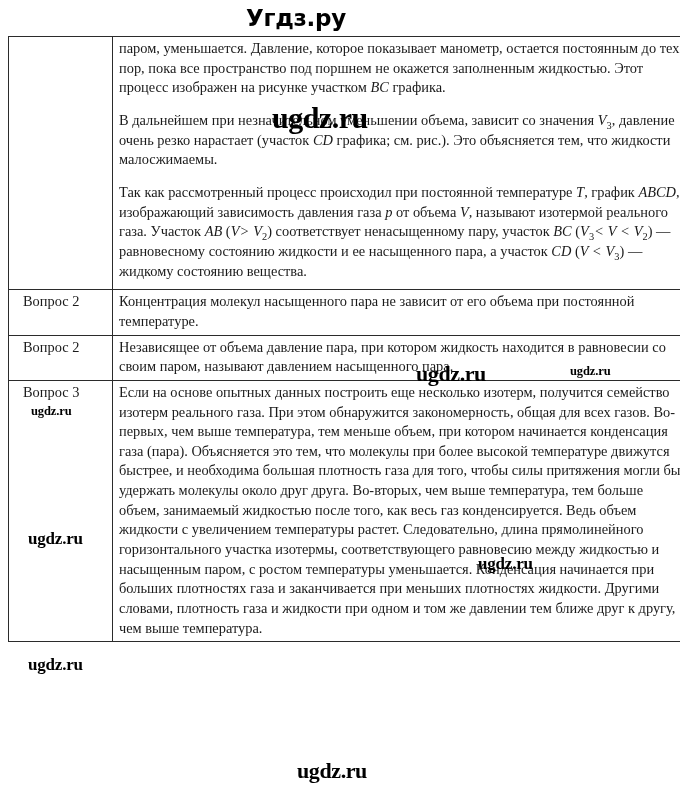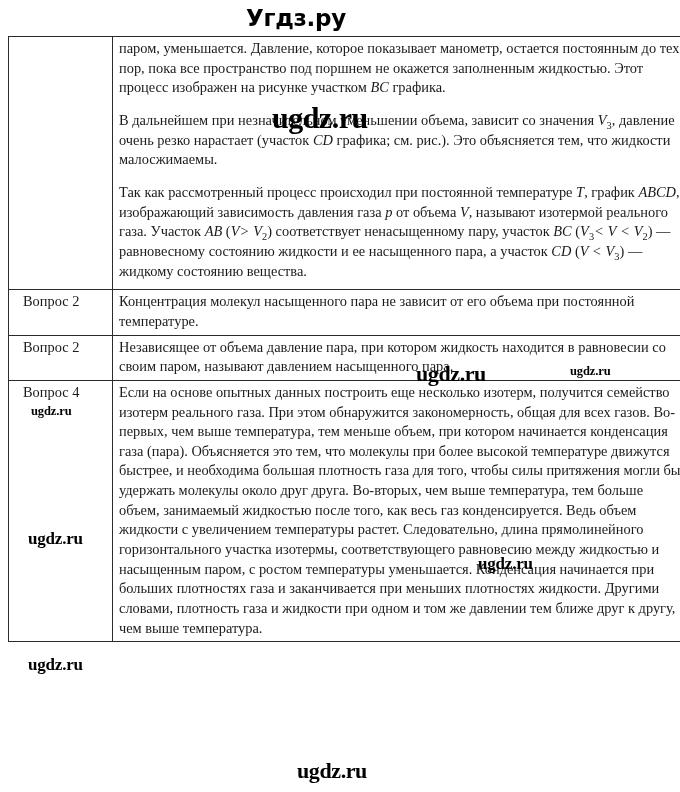--- a/index.html
+++ b/index.html
@@ -135,21 +135,21 @@
       <td class="q-label">Вопрос 2</td>
       <td class="q-body">Концентрация молекул насыщенного пара не зависит от его объема при постоянной температуре.</td>
     </tr>
 
     <tr>
       <td class="q-label">Вопрос 2</td>
       <td class="q-body">Независящее от объема давление пара, при котором жидкость находится в равновесии со своим паром, называют давлением насыщенного пара.</td>
     </tr>
 
     <tr>
-      <td class="q-label">Вопрос 4</td>
+      <td class="q-label">Вопрос 3</td>
       <td class="q-body">Если на основе опытных данных построить еще несколько изотерм, получится семейство изотерм реального газа. При этом обнаружится закономерность, общая для всех газов. Во-первых, чем выше температура, тем меньше объем, при котором начинается конденсация газа (пара). Объясняется это тем, что молекулы при более высокой температуре движутся быстрее, и необходима большая плотность газа для того, чтобы силы притяжения могли бы удержать молекулы около друг друга. Во-вторых, чем выше температура, тем больше объем, занимаемый жидкостью после того, как весь газ конденсируется. Ведь объем жидкости с увеличением температуры растет. Следовательно, длина прямолинейного горизонтального участка изотермы, соответствующего равновесию между жидкостью и насыщенным паром, с ростом температуры уменьшается. Конденсация начинается при больших плотностях газа и заканчивается при меньших плотностях жидкости. Другими словами, плотность газа и жидкости при одном и том же давлении тем ближе друг к другу, чем выше температура.</td>
     </tr>
 
   </tbody>
 </table>
 
 <span class="wm wm-xl wm-1">ugdz.ru</span>
 <span class="wm wm-lg wm-2">ugdz.ru</span>
 <span class="wm wm-sm wm-3">ugdz.ru</span>
 <span class="wm wm-sm wm-4">ugdz.ru</span>

